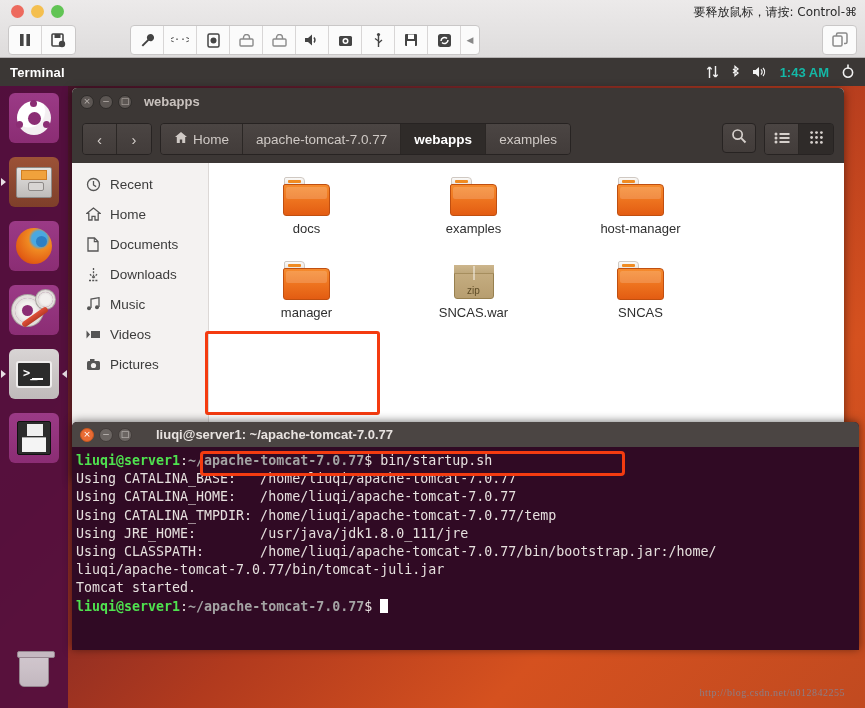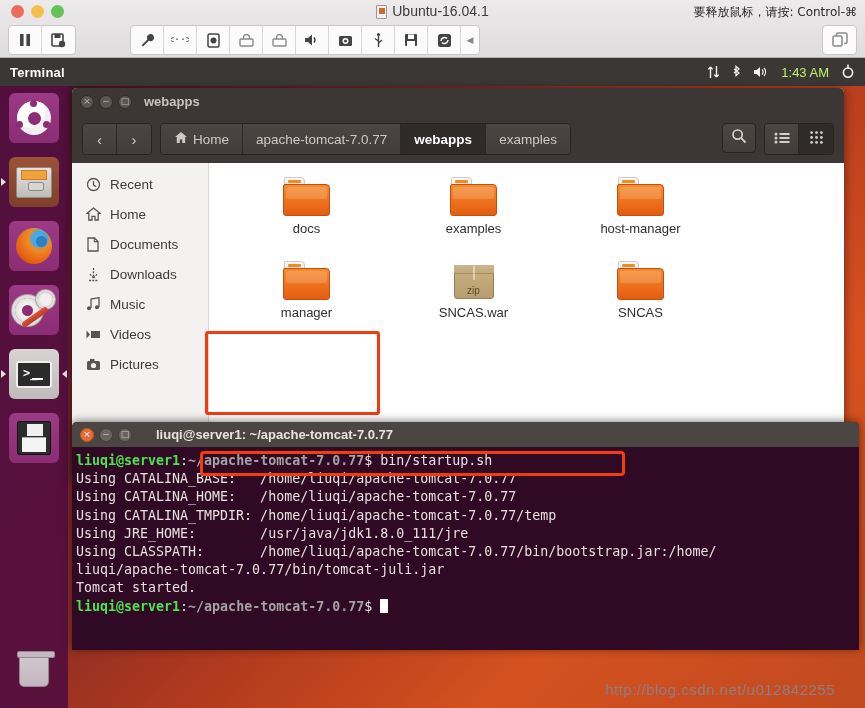--- a/index.html
+++ b/index.html
@@ -71,21 +71,21 @@
     position: absolute; left: 0; top: 0; width: 865px; height: 28px;
     background: #3b3735; display: flex; align-items: center;
     color: #fff; font-size: 13px;
   }
   #panel-app-name { margin-left: 10px; font-weight: bold; letter-spacing: .2px; }
   #panel-indicators {
     margin-left: auto; display: flex; align-items: center; gap: 11px;
     margin-right: 9px; font-size: 12px;
   }
   #panel-indicators .ind { display: flex; align-items: center; color: #f2f2f2; }
-  #panel-clock { font-size: 13px; color: #bef264; }
+  #panel-clock { font-size: 13px; color: #14b8a6; font-weight: bold; }
 
   
   #unity-launcher {
     position: absolute; left: 0; top: 28px; width: 68px; height: 622px;
     background: rgba(84, 15, 62, 0.93);
   }
   .launch-item {
     position: relative; width: 68px; height: 64px;
     display: flex; align-items: center; justify-content: center;
   }
@@ -294,38 +294,35 @@
   .t-white { color: #e8e3e1; }
   .cursor { display: inline-block; width: 8px; height: 14px; background: #ffffff;
     vertical-align: -2px; }
 
   #highlight-cmd {
     position: absolute; left: 128px; top: 29px; width: 425px; height: 25px;
     border: 3px solid #f43b10; border-radius: 4px; pointer-events: none;
   }
 
   #watermark {
-    position: absolute; right: 30px; bottom: 10px;
-    color: #8d7e86; font-size: 15px; font-family: Liberation Sans, sans-serif;
+    position: absolute; right: 20px; bottom: 10px;
+    color: #8d7e86; font-size: 10px; font-family: Liberation Serif, serif;
     letter-spacing: .5px;
   }
 </style>
 </head>
 <body>
 
 <div id="vm-chrome">
   <div class="mac-buttons">
     <div class="mac-dot red"></div>
     <div class="mac-dot yellow"></div>
     <div class="mac-dot green"></div>
   </div>
 
-  <div id="vm-title">
-    <span class="doc-ico"></span><span>Ubuntu-16.04.1</span>
-  </div>
 
   <div id="vm-hint">要释放鼠标，请按: Control-⌘</div>
 
   <div id="vm-toolbar">
     <div class="tb-group" id="tbg-left">
       <div class="tb-btn">
         <svg width="14" height="14" viewBox="0 0 14 14">
             <rect x="2" y="1" width="3.6" height="12" fill="#444"></rect>
             <rect x="8.4" y="1" width="3.6" height="12" fill="#444"></rect>
           </svg>

